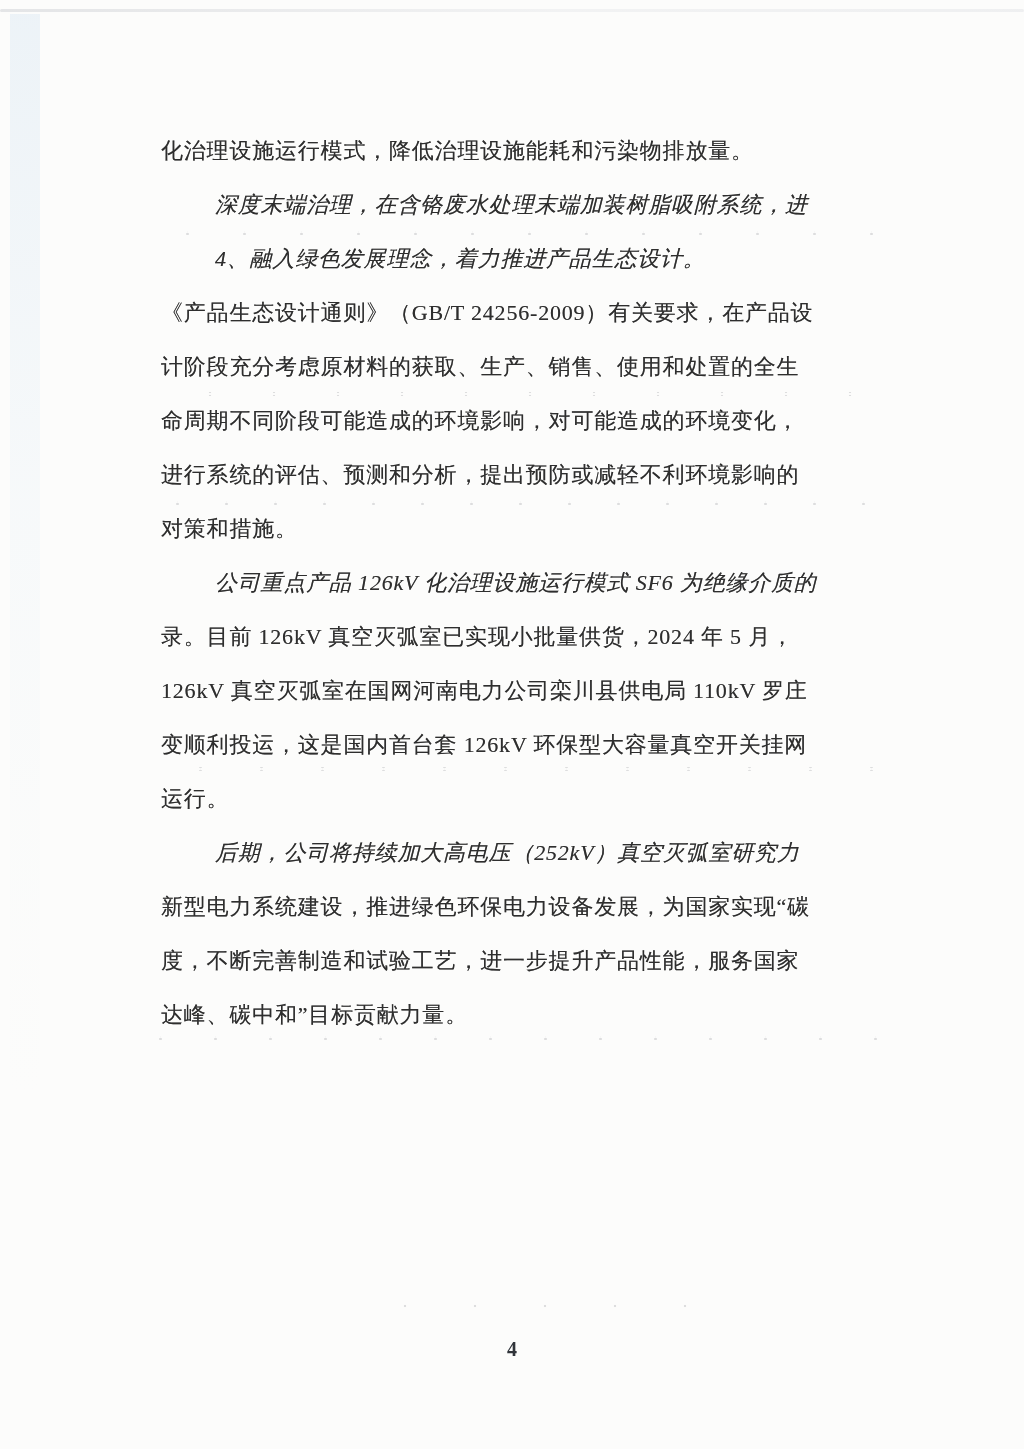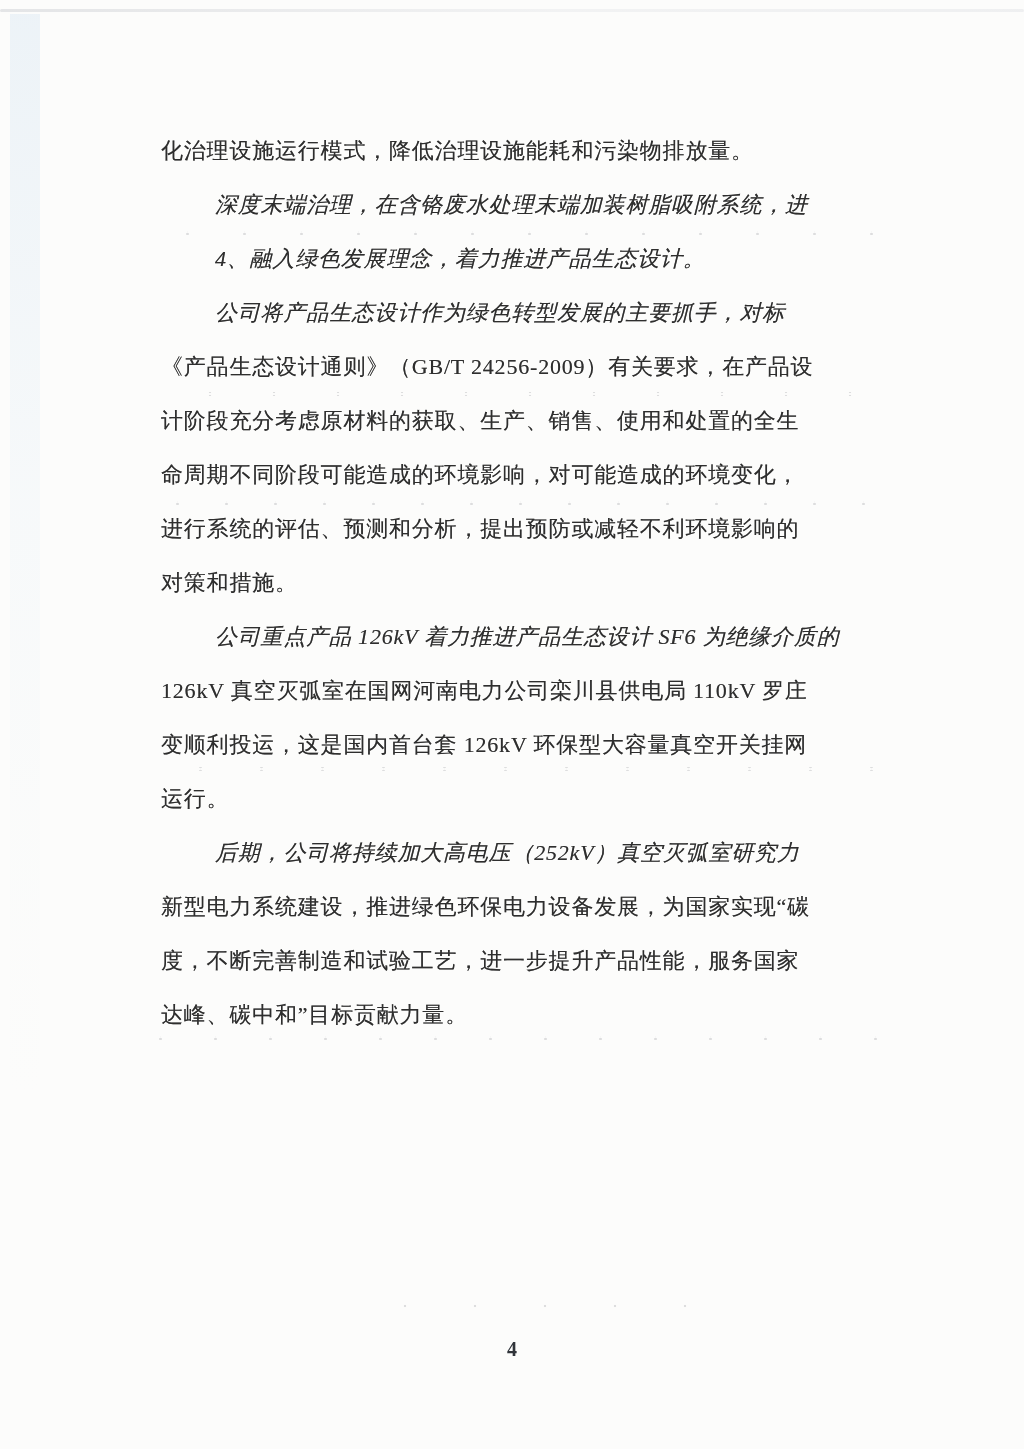--- a/index.html
+++ b/index.html
@@ -96,27 +96,27 @@
   <div class="speckles" style="top:501px; background-size: 49px 4px; background-position: 5px 1px;"></div>
   <div class="speckles" style="top:767px; background-size: 61px 4px; background-position: 22px 2px;"></div>
   <div class="speckles" style="top:1036px; background-size: 55px 4px; background-position: 40px 1px;"></div>
   <div class="speckles" style="top:1304px; left:370px; width:330px; background-size: 70px 4px;"></div>
 
   <main class="text-block" id="lines-container">
 
   <div class="line">化治理设施运行模式，降低治理设施能耗和污染物排放量。</div>
       <div class="line indent">深度末端治理，在含铬废水处理末端加装树脂吸附系统，进</div>
       <div class="line indent">4、融入绿色发展理念，着力推进产品生态设计。</div>
-      <div class="line indent">公司将产品生态设计作为绿色转型发展的主要抓手，对标</div>
       <div class="line">《产品生态设计通则》（GB/T 24256-2009）有关要求，在产品设</div>
       <div class="line">计阶段充分考虑原材料的获取、生产、销售、使用和处置的全生</div>
       <div class="line">命周期不同阶段可能造成的环境影响，对可能造成的环境变化，</div>
       <div class="line">进行系统的评估、预测和分析，提出预防或减轻不利环境影响的</div>
       <div class="line">对策和措施。</div>
-      <div class="line indent">公司重点产品 126kV 着力推进产品生态设计 SF6 为绝缘介质的</div>
+      <div class="line indent">公司重点产品 126kV 化治理设施运行模式 SF6 为绝缘介质的</div>
+      <div class="line">录。目前 126kV 真空灭弧室已实现小批量供货，2024 年 5 月，</div>
       <div class="line">126kV 真空灭弧室在国网河南电力公司栾川县供电局 110kV 罗庄</div>
       <div class="line">变顺利投运，这是国内首台套 126kV 环保型大容量真空开关挂网</div>
       <div class="line">运行。</div>
       <div class="line indent">后期，公司将持续加大高电压（252kV）真空灭弧室研究力</div>
       <div class="line">新型电力系统建设，推进绿色环保电力设备发展，为国家实现“碳</div>
       <div class="line">度，不断完善制造和试验工艺，进一步提升产品性能，服务国家</div>
       <div class="line">达峰、碳中和”目标贡献力量。</div>
     </main>
 
   <div class="page-number">4</div>

